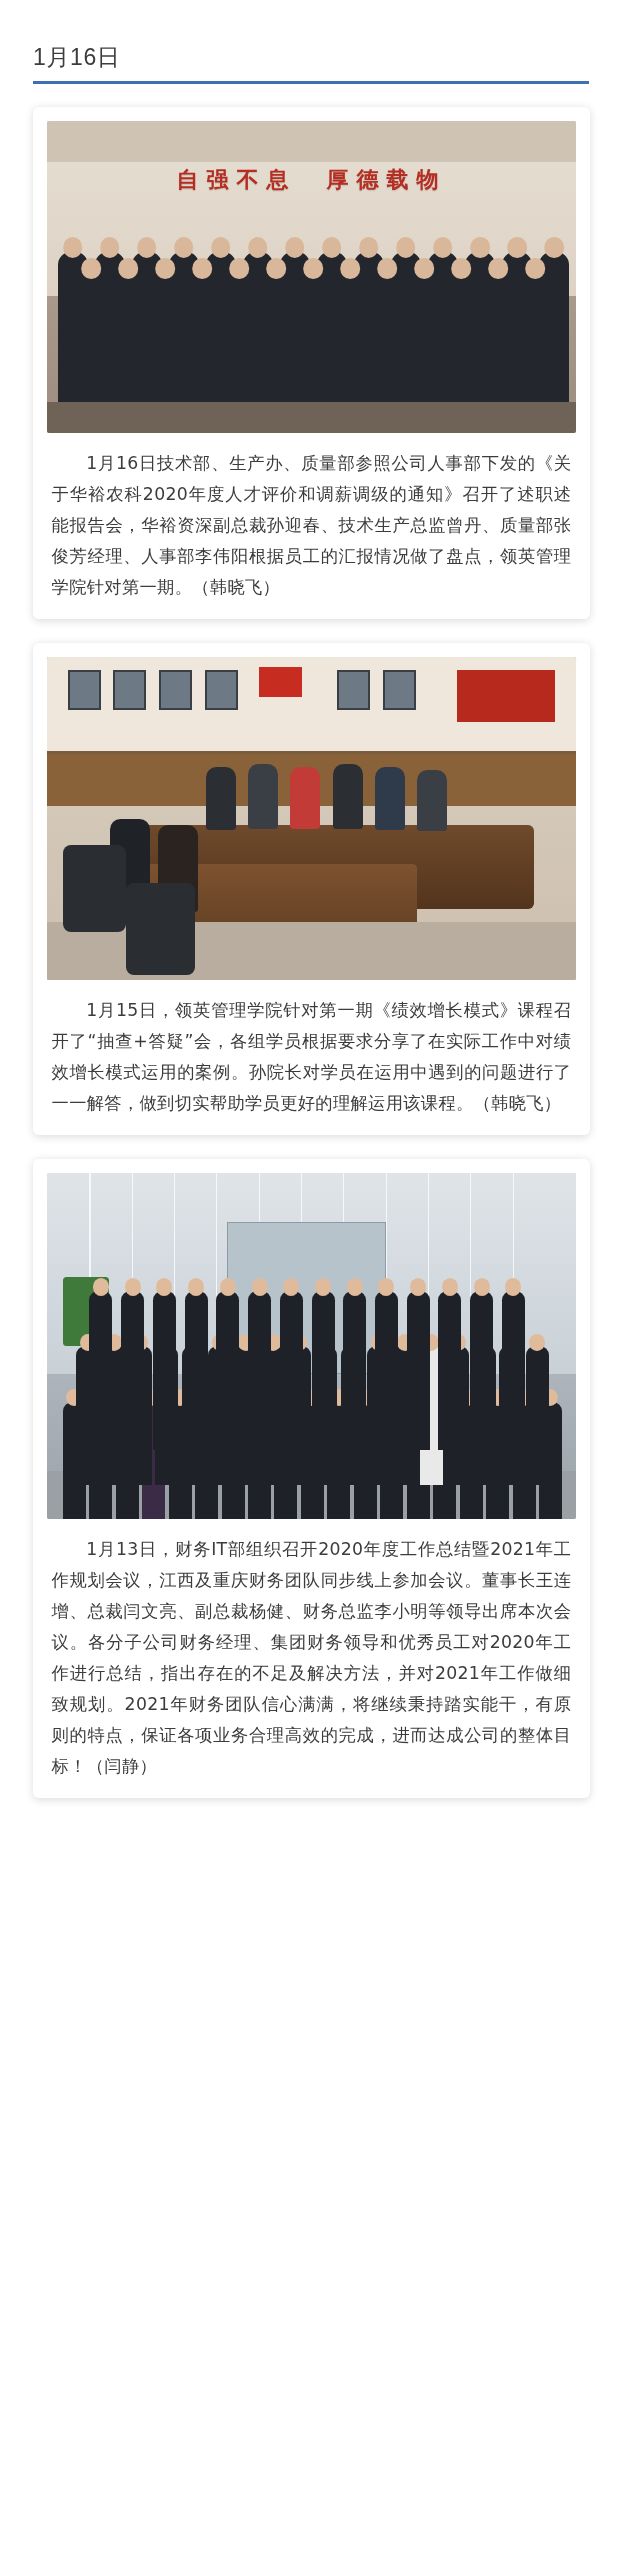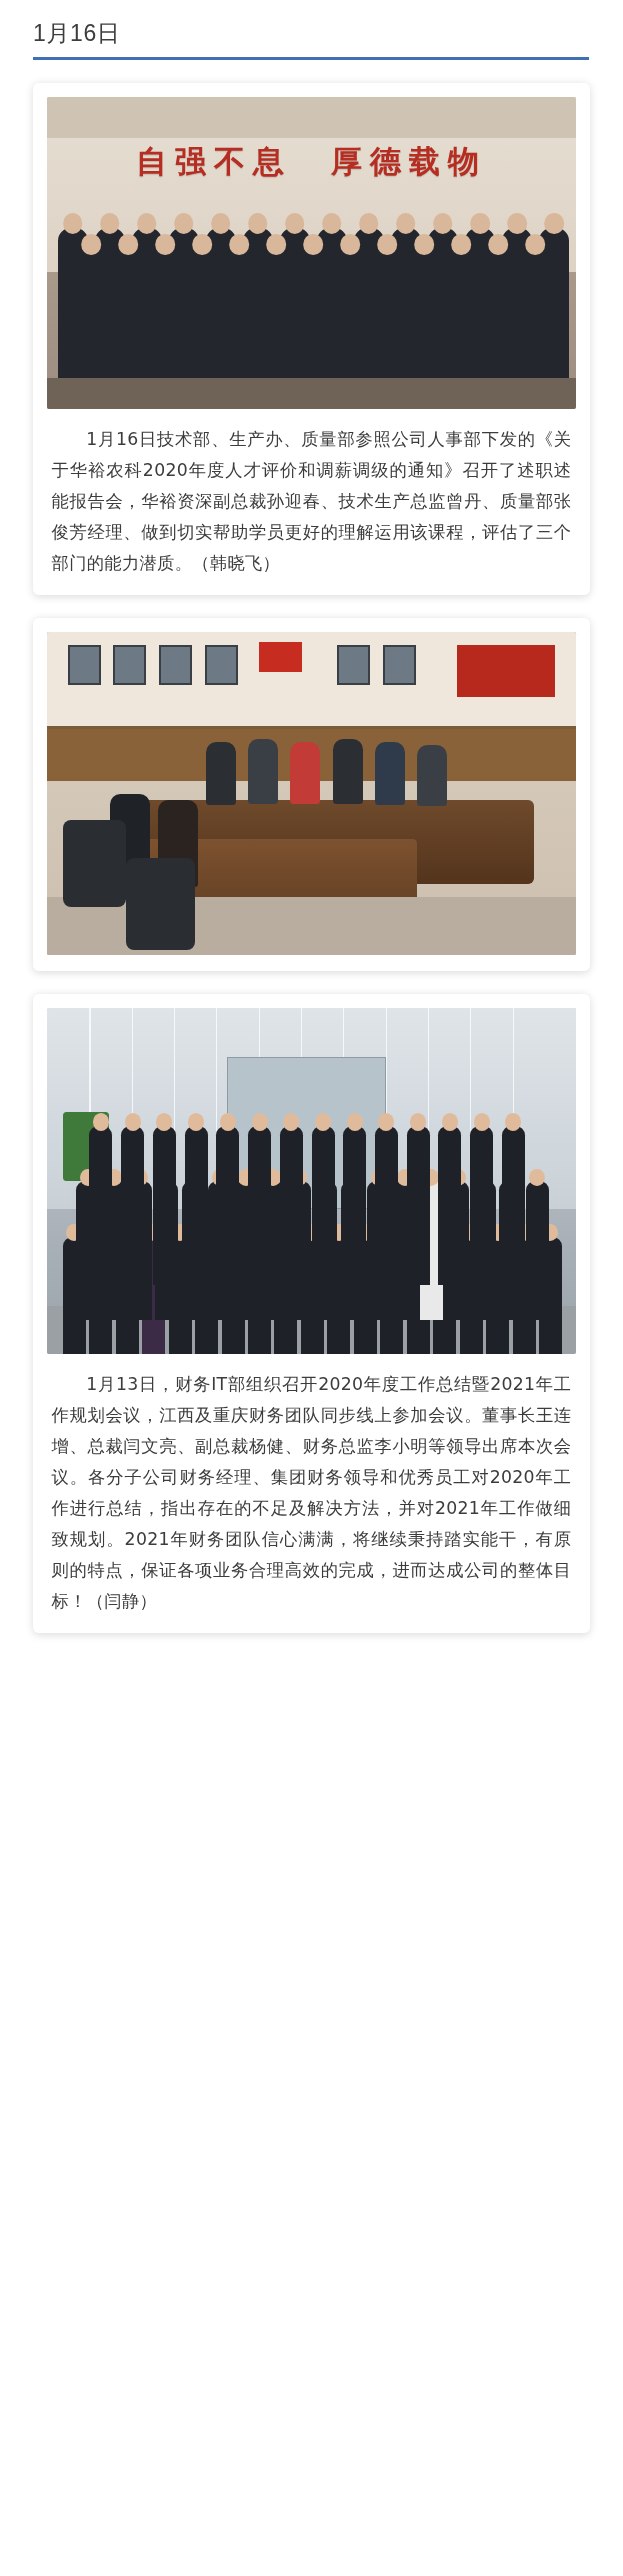--- a/index.html
+++ b/index.html
@@ -14,20 +14,21 @@
     color: #333333;
   }
   .page {
     width: 623px;
     min-height: 2576px;
     background: #ffffff;
     padding: 0 0 23px 0;
   }
   .entry {
     padding: 0 0 0 0;
+    margin-top: 24px;
   }
   .date-header {
     padding: 19.6px 0 0 33px;
   }
   .date-title {
     font-size: 23px;
     line-height: 1.2;
     color: #3d3d3d;
     font-weight: normal;
     letter-spacing: 0.6px;
@@ -66,21 +67,21 @@
     background: linear-gradient(#e7dfd4, #ddd2c4);
   }
   .p1-band {
     position: absolute; left: 0; right: 0; top: 0; height: 13%;
     background: #cfc3b3;
   }
   .p1-slogan {
     position: absolute; left: 8%; right: 8%; top: 14%;
     text-align: center;
     color: #b62d22;
-    font-size: 31px;
+    font-size: 22px;
     letter-spacing: 8px;
     font-family: "DejaVu Serif", serif;
     font-weight: bold;
     text-shadow: 0 1.2px 1.2px rgba(0,0,0,0.15);
     white-space: nowrap;
     overflow: hidden;
   }
   .p1-floor {
     position: absolute; left: 0; right: 0; bottom: 0; height: 10%;
     background: #6f6257;
@@ -206,21 +207,21 @@
           <i style="left:47.5%;height:86%"></i>
             <i style="left:54.5%;height:86%"></i>
             <i style="left:61.5%;height:86%"></i>
           <i style="left:68.5%;height:86%"></i>
             <i style="left:75.5%;height:86%"></i>
             <i style="left:82.5%;height:86%"></i>
           <i style="left:89.5%;height:86%"></i>
         </div>
         <div class="p1-floor"></div>
       </div>
-      <div class="body-text">1月16日技术部、生产办、质量部参照公司人事部下发的《关于华裕农科2020年度人才评价和调薪调级的通知》召开了述职述能报告会，华裕资深副总裁孙迎春、技术生产总监曾丹、质量部张俊芳经理、做到切实帮助学员更好的理解运用该课程，评估了三个部门的能力潜质。（韩晓飞）</div>
+      <div class="body-text">1月16日技术部、生产办、质量部参照公司人事部下发的《关于华裕农科2020年度人才评价和调薪调级的通知》召开了述职述能报告会，华裕资深副总裁孙迎春、技术生产总监曾丹、质量部张俊芳经理、人事部李伟阳根据员工的汇报情况做了盘点，领英管理学院针对第一期。（韩晓飞）</div>
     </div>
   </div>
 
   <div class="entry">
     <div class="card">
       <div class="photo photo-2">
         <div class="p2-wall"></div>
         <div class="p2-upper"></div>
         <div class="p2-frames">
           <i style="left:2%"></i>
@@ -242,20 +243,21 @@
           <i style="left:46%;top:34%;width:30px;height:62px;background:#c23b36;"></i>
           <i style="left:54%;top:33%;width:30px;height:65px;background:#2b2f34;"></i>
           <i style="left:62%;top:34%;width:30px;height:63px;background:#2f3b4a;"></i>
           <i style="left:70%;top:35%;width:30px;height:61px;background:#3a3f45;"></i>
           <i style="left:12%;top:50%;width:40px;height:87px;background:#1f2226;"></i>
           <i style="left:21%;top:52%;width:40px;height:87px;background:#2a2320;"></i>
         </div>
         <div class="p2-chair" style="left:3%;top:58%;width:63px;height:87px;"></div>
         <div class="p2-chair" style="left:15%;top:70%;width:69px;height:92px;"></div>
       </div>
+      <div class="body-text">1月15日，领英管理学院针对第一期《绩效增长模式》课程召开了“抽查+答疑”会，各组学员根据要求分享了在实际工作中对绩效增长模式运用的案例。孙院长对学员在运用中遇到的问题进行了一一解答，做到切实帮助学员更好的理解运用该课程。（韩晓飞）</div>
     </div>
   </div>
 
   <div class="entry">
     <div class="card">
       <div class="photo photo-3">
         <div class="p3-sky"></div>
         <div class="p3-glass">
           <i style="left:8%"></i>
             <i style="left:16%"></i>

